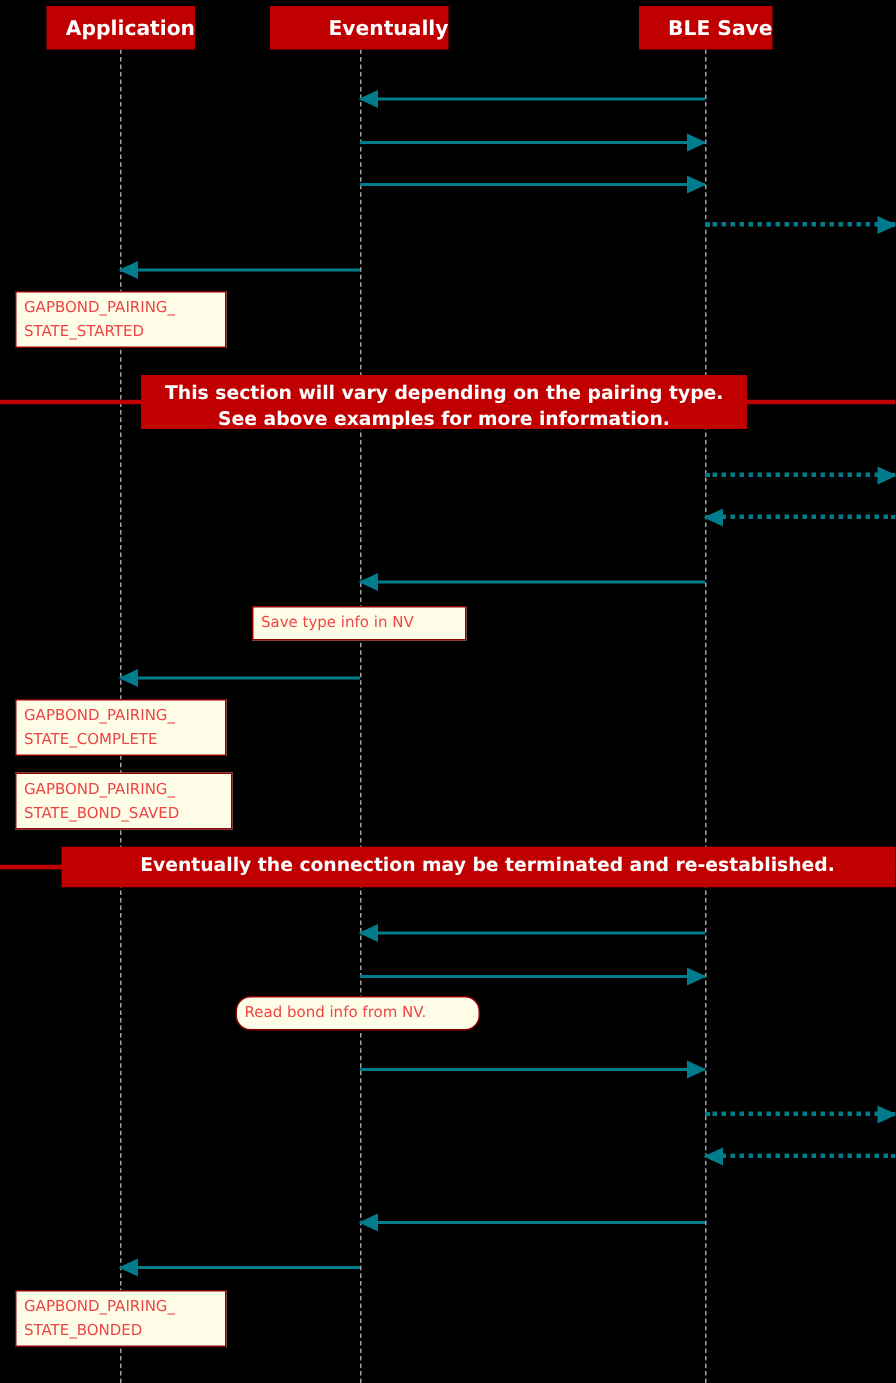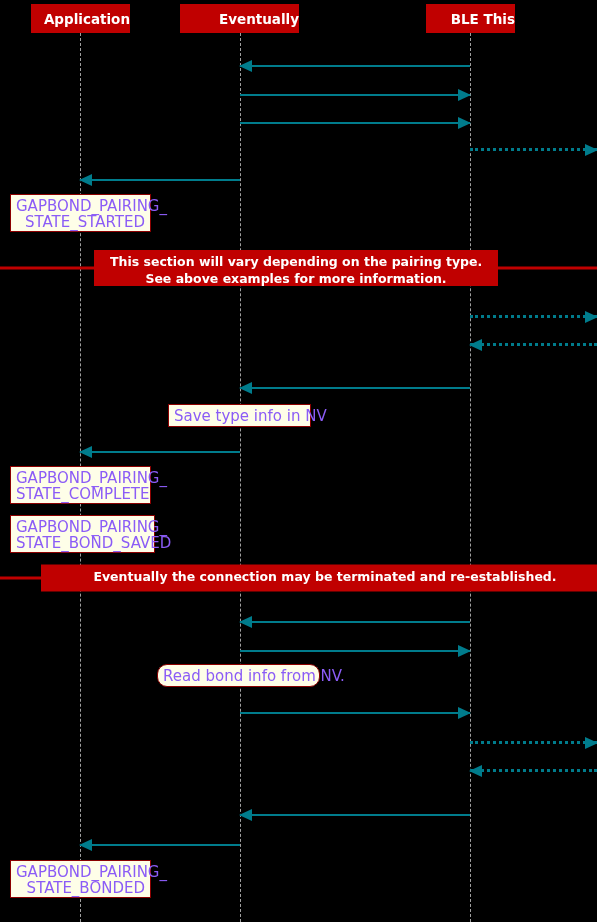--- a/index.html
+++ b/index.html
@@ -40,24 +40,23 @@
   }
   .head.left{
     left:-1px;
     border-top:6px solid transparent;
     border-bottom:6px solid transparent;
     border-right:13px solid #007C8C;
   }
   
   .note{
     position:absolute;background:#FEFEE8;border:1px solid #8B0000;
-    color:#8b5cf6;font-size:15px;line-height:16px;
+    color:#ef4444;font-size:10px;line-height:16px;
     padding:3px 5px 3px 5px;box-sizing:border-box;white-space:pre;
     font-family:"DejaVu Sans",sans-serif;
-    text-align:right;
   }
   
   .divider{position:absolute;left:0;width:597px;height:0;}
   .divider .rule{
     position:absolute;left:0;right:0;top:50%;height:3px;background:#C00000;
     transform:translateY(-1.5px);
   }
   .divider .plate{
     position:absolute;background:#C00000;color:#FFFFFF;font-weight:bold;
     font-size:12.5px;line-height:17px;text-align:center;
@@ -77,21 +76,21 @@
     </div>
 
   <div id="participants">
       <div class="pbox" style="left: 31px; width: 99px;">
         <span>Application</span>
       </div>
       <div class="pbox" style="left: 180px; width: 119px;">
         <span>Eventually</span>
       </div>
       <div class="pbox" style="left: 426px; width: 89px;">
-        <span>BLE This</span>
+        <span>BLE Save</span>
       </div>
     </div>
 
   <div id="messages">
       <div class="msg" style="left: 240px; width: 230px; top: 60px;">
         <div class="shaft"></div>
         <div class="head left"></div>
       </div>
       <div class="msg" style="left: 240px; width: 230px; top: 89px;">
         <div class="shaft"></div>

